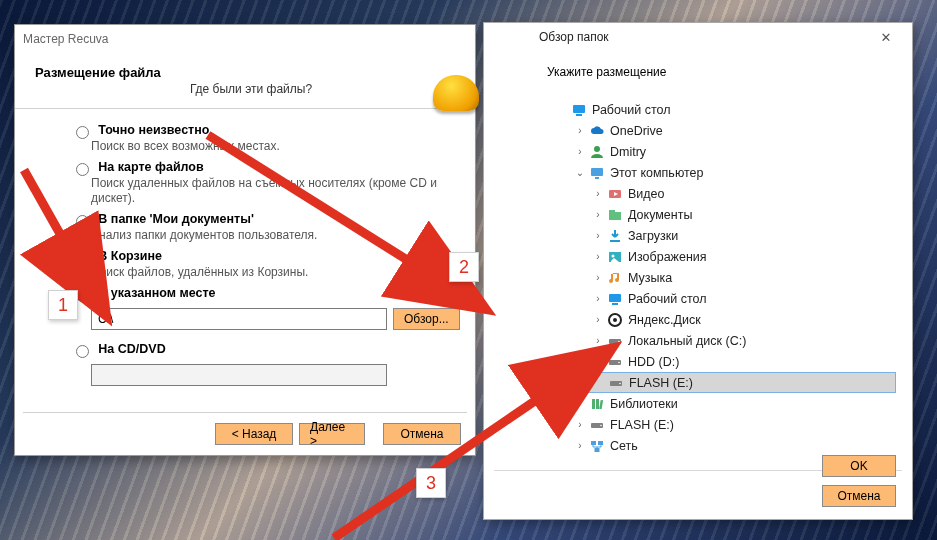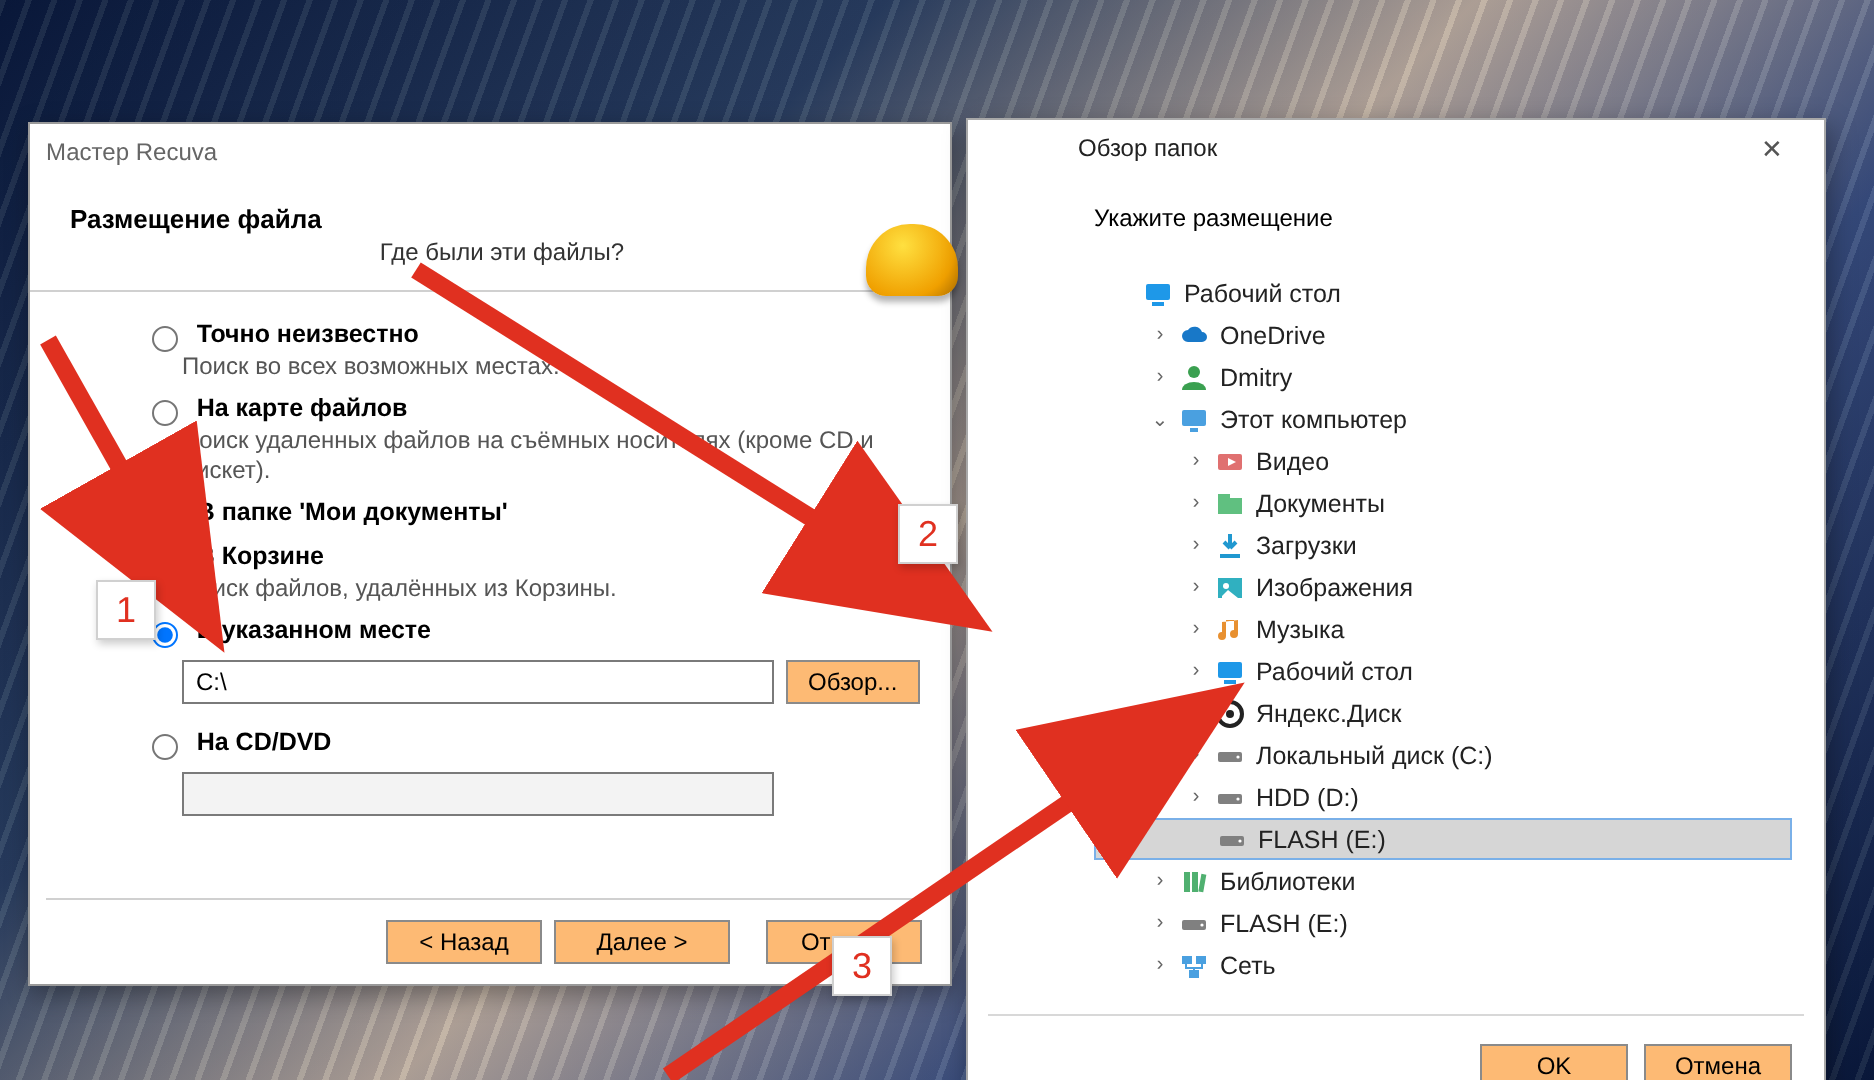--- a/index.html
+++ b/index.html
@@ -18,21 +18,20 @@
     position:absolute; inset:0;
     background-image: repeating-linear-gradient(110deg, rgba(255,255,255,0.2) 0 3px, rgba(0,0,50,0.3) 3px 12px);
     opacity:0.35;
   }
 
   .window {
     position: absolute;
     background: #fff;
     border: 1px solid #9a9a9a;
     box-shadow: 2px 4px 12px rgba(0,0,0,0.35);
-    margin-top: 37px;
   }
   .titlebar {
     height: 28px;
     background: #fff;
     border-bottom: 0 solid #ddd;
     display: flex;
     align-items: center;
     padding: 0 8px;
     color: #777;
     font-size: 12px;
@@ -82,21 +81,21 @@
   #win-browse .titlebar { color:#222; }
   #win-browse .content { padding:14px 16px 0 16px; }
   .tree { margin-top:20px; font-size:12.5px; color:#222; }
   .tree-row { display:flex; align-items:center; height:21px; cursor:default; }
   .tree-row .exp { width:14px; text-align:center; color:#666; font-size:10px; margin-right:1px; }
   .tree-row .ico { width:18px; height:16px; display:inline-flex; align-items:center; justify-content:center; margin-right:4px; }
   .tree-row.selected { background:#d6d6d6; border:1px solid #7ab0e8; height:21px; }
   .indent0{padding-left:8px}.indent1{padding-left:26px}.indent2{padding-left:44px}
 
   .browse-bottom {
-    position:absolute; bottom:12px; right:16px; display:flex; gap:8px;
+    position:absolute; bottom:12px; right:16px; display:flex; gap:8px;flex-direction:column;
   }
   .browse-bottom .btn { width:74px; justify-content:center; }
   .browse-hr { position:absolute; bottom:48px; left:10px; right:10px; height:1px; background:#d8d8d8; }
 
   
   .ico svg{width:16px;height:16px}
 
   
   .anno { position:absolute; pointer-events:none; }
   .num-box {
@@ -128,20 +127,21 @@
       <div class="opt-desc">Поиск во всех возможных местах.</div>
     </div>
     <div class="opt">
       <input type="radio" name="loc" style="">
       <span class="opt-label">На карте файлов</span>
       <div class="opt-desc">Поиск удаленных файлов на съёмных носителях (кроме CD и дискет).</div>
     </div>
     <div class="opt">
       <input type="radio" name="loc" style="">
       <span class="opt-label">В папке 'Мои документы'</span>
+      <div class="opt-desc">Анализ папки документов пользователя.</div>
     </div>
     <div class="opt">
       <input type="radio" name="loc" style="">
       <span class="opt-label">В Корзине</span>
       <div class="opt-desc">Поиск файлов, удалённых из Корзины.</div>
     </div>
     <div class="opt">
       <input type="radio" name="loc" checked="" style="">
       <span class="opt-label">В указанном месте</span>
     </div>
@@ -153,21 +153,21 @@
       <input type="radio" name="loc" style="">
       <span class="opt-label">На CD/DVD</span>
     </div>
     <div class="path-row">
       <input class="path-input" disabled="" style="background: rgb(243, 243, 243);">
     </div>
   </div>
   <div class="hr-bottom"></div>
   <div class="bottom-row">
     <span class="btn" style="width:78px;justify-content:center">&lt; Назад</span>
-    <span class="btn" style="width:88px;justify-content:center">Далее &gt;</span>
+    <span class="btn" style="width:66px;justify-content:center">Далее &gt;</span>
     <span style="width:6px"></span>
     <span class="btn" style="width:78px;justify-content:center">Отмена</span>
   </div>
 </div>
 
 <div id="win-browse" class="window">
   <div class="titlebar">
     <span class="title" style="color:#222">Обзор папок</span>
     <span class="close">✕</span>
   </div>

